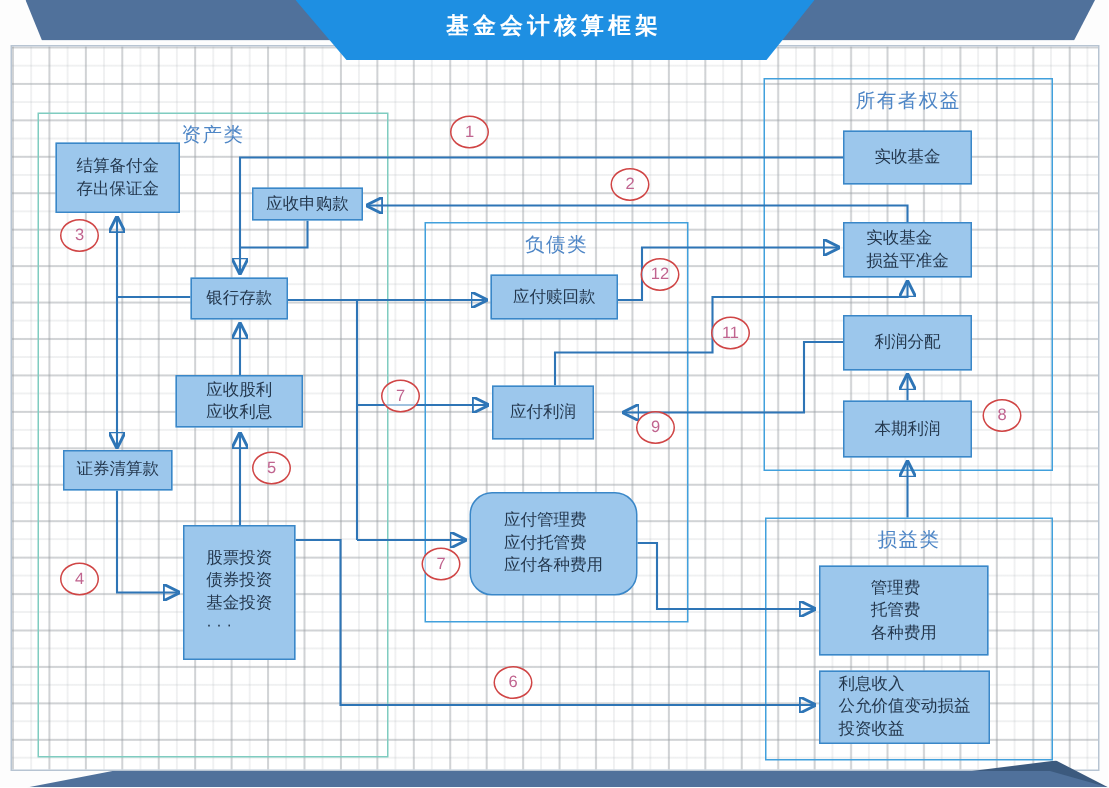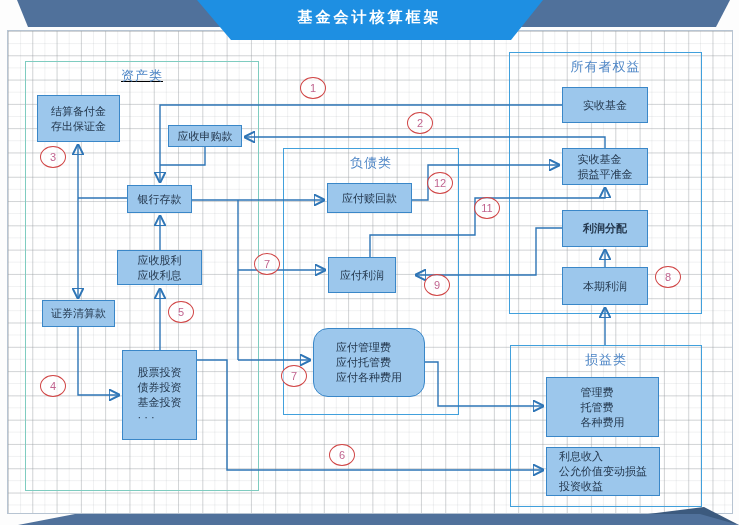--- a/index.html
+++ b/index.html
@@ -51,21 +51,21 @@
       linear-gradient(to bottom, rgba(170,175,180,0.18) 1px, transparent 1px);
     background-size:24.3px 24.3px,24.3px 24.3px,12.15px 12.15px,12.15px 12.15px;
     z-index:1;
   }
   
   .group{position:absolute;background:transparent;z-index:2;}
   .group .gtitle{
     display:block;text-align:center;padding-top:5px;
     color:#4e86c6;font-size:13px;letter-spacing:1px;
   }
-  .g-assets{left:25px;top:61px;width:232px;height:428px;border:1.5px solid #7fccc0;text-decoration:underline;}
+  .g-assets{left:25px;top:75px;width:232px;height:428px;border:1.5px solid #7fccc0;}
   .g-liabilities{left:283px;top:148px;width:174px;height:265px;border:1.5px solid #41a0dc;}
   .g-equity{left:509px;top:52px;width:191px;height:260px;border:1.5px solid #41a0dc;}
   .g-pnl{left:510px;top:345px;width:190px;height:160px;border:1.5px solid #41a0dc;}
   
   svg.wires{position:absolute;left:0;top:0;width:739px;height:525px;z-index:3;}
   svg.wires path{stroke:#2e75b6;stroke-width:1.4;fill:none;}
   
   .node{
     position:absolute;z-index:4;
     background:#9cc7ec;border:1px solid #3a87c8;
@@ -169,35 +169,35 @@
 基金投资
 · · ·</div>
   <div class="node" style="left:327px;top:183px;width:85px;height:30px;">应付赎回款</div>
   <div class="node" style="left:328px;top:257px;width:68px;height:36px;">应付利润</div>
   <div class="node" style="left:313px;top:328px;width:112px;height:69px;border-radius:15px;">应付管理费
 应付托管费
 应付各种费用</div>
   <div class="node" style="left:562px;top:87px;width:86px;height:36px;">实收基金</div>
   <div class="node" style="left:562px;top:148px;width:86px;height:37px;">实收基金
 损益平准金</div>
-  <div class="node" style="left:562px;top:210px;width:86px;height:37px;font-weight:bold;">利润分配</div>
+  <div class="node" style="left:562px;top:210px;width:86px;height:37px;">利润分配</div>
   <div class="node" style="left:562px;top:267px;width:86px;height:38px;">本期利润</div>
   <div class="node" style="left:546px;top:377px;width:113px;height:60px;">管理费
 托管费
 各种费用</div>
   <div class="node" style="left:546px;top:447px;width:114px;height:49px;">利息收入
 公允价值变动损益
 投资收益</div>
 
   <div class="marker" style="left:300px;top:77px;">1</div>
   <div class="marker" style="left:407px;top:112px;">2</div>
   <div class="marker" style="left:40px;top:146px;">3</div>
   <div class="marker" style="left:40px;top:375px;">4</div>
   <div class="marker" style="left:168px;top:301px;">5</div>
   <div class="marker" style="left:329px;top:444px;">6</div>
   <div class="marker" style="left:281px;top:365px;">7</div>
   <div class="marker" style="left:655px;top:266px;">8</div>
   <div class="marker" style="left:424px;top:274px;">9</div>
   <div class="marker" style="left:254px;top:253px;">7</div>
-  <div class="marker" style="left:474px;top:197px;text-align:center;">11</div>
+  <div class="marker" style="left:474px;top:211px;text-align:center;">11</div>
   <div class="marker" style="left:427px;top:172px;">12</div>
 
 </div>
 
 </body></html>

